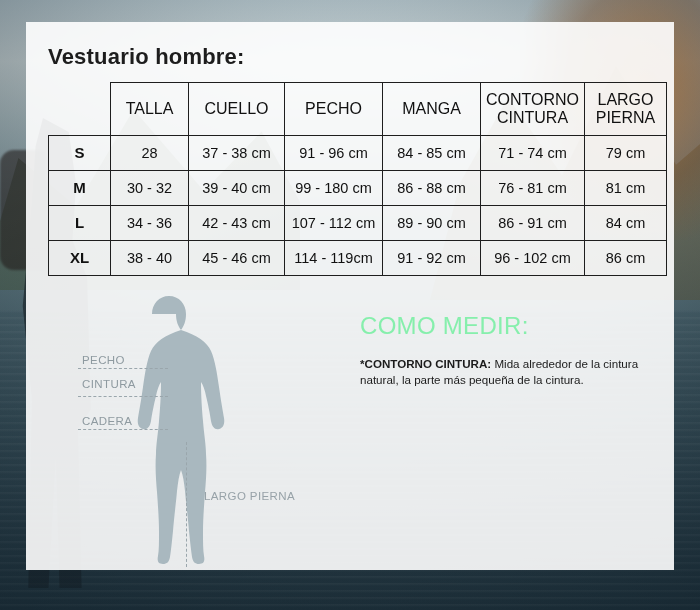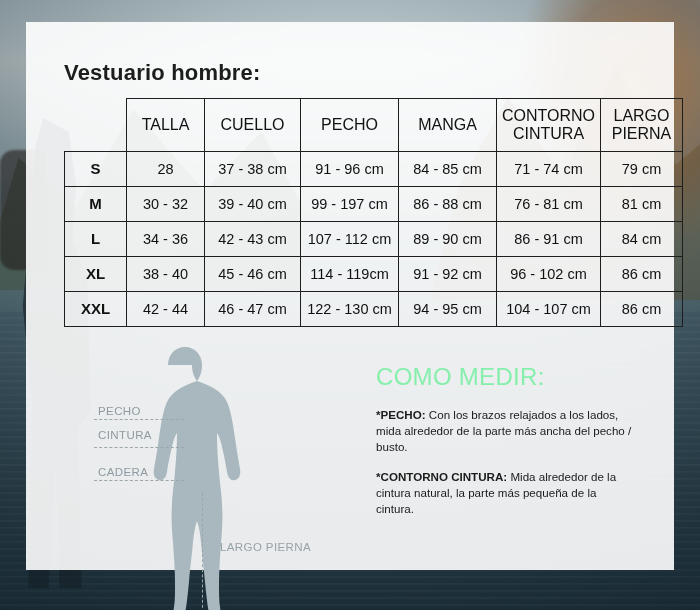--- a/index.html
+++ b/index.html
@@ -99,21 +99,21 @@
 
   
   .card {
     position: absolute;
     left: 26px;
     top: 22px;
     width: 648px;
     height: 548px;
     background: rgba(255,255,255,.90);
     box-sizing: border-box;
-    padding: 16px;
+    padding: 0;
   }
 
   .card-inner {
     position: relative;
     width: 100%;
     height: 100%;
     padding: 20px 22px 0 22px;
     box-sizing: border-box;
   }
 
@@ -274,50 +274,41 @@
             <td>37 - 38 cm</td>
             <td>91 - 96 cm</td>
             <td>84 - 85 cm</td>
             <td>71 - 74 cm</td>
             <td>79 cm</td>
           </tr>
           <tr>
             <td class="sz">M</td>
             <td>30 - 32</td>
             <td>39 - 40 cm</td>
-            <td>99 - 197 cm</td>
+            <td>99 - 180 cm</td>
             <td>86 - 88 cm</td>
             <td>76 - 81 cm</td>
             <td>81 cm</td>
           </tr>
           <tr>
             <td class="sz">L</td>
             <td>34 - 36</td>
             <td>42 - 43 cm</td>
             <td>107 - 112 cm</td>
             <td>89 - 90 cm</td>
             <td>86 - 91 cm</td>
             <td>84 cm</td>
           </tr>
           <tr>
             <td class="sz">XL</td>
             <td>38 - 40</td>
             <td>45 - 46 cm</td>
             <td>114 - 119cm</td>
             <td>91 - 92 cm</td>
             <td>96 - 102 cm</td>
-            <td>86 cm</td>
-          </tr>
-          <tr>
-            <td class="sz">XXL</td>
-            <td>42 - 44</td>
-            <td>46 - 47 cm</td>
-            <td>122 - 130 cm</td>
-            <td>94 - 95 cm</td>
-            <td>104 - 107 cm</td>
             <td>86 cm</td>
           </tr>
         </tbody>
       </table>
 
       <div class="lower">
 
         <div class="figure-wrap">
           <svg width="300" height="300" viewBox="0 0 300 300">
             <path fill="#a9b8bf" d="
@@ -345,23 +336,20 @@
           <div class="figure-label label-pecho">PECHO</div>
           <div class="figure-label label-cintura">CINTURA</div>
           <div class="figure-label label-cadera">CADERA</div>
           <div class="figure-label label-largo">LARGO PIERNA</div>
         </div>
 
         <div class="howto">
           <h2>COMO MEDIR:</h2>
 
           <p>
-            <b>*PECHO:</b><span> Con los brazos relajados a los lados, mida alrededor de la parte más ancha del pecho / busto.</span>
-          </p>
-          <p>
             <b>*CONTORNO CINTURA:</b><span> Mida alrededor de la cintura natural, la parte más pequeña de la cintura.</span>
           </p>
         </div>
 
       </div>
     </div>
   </div>
 </div>
 
 </body></html>

